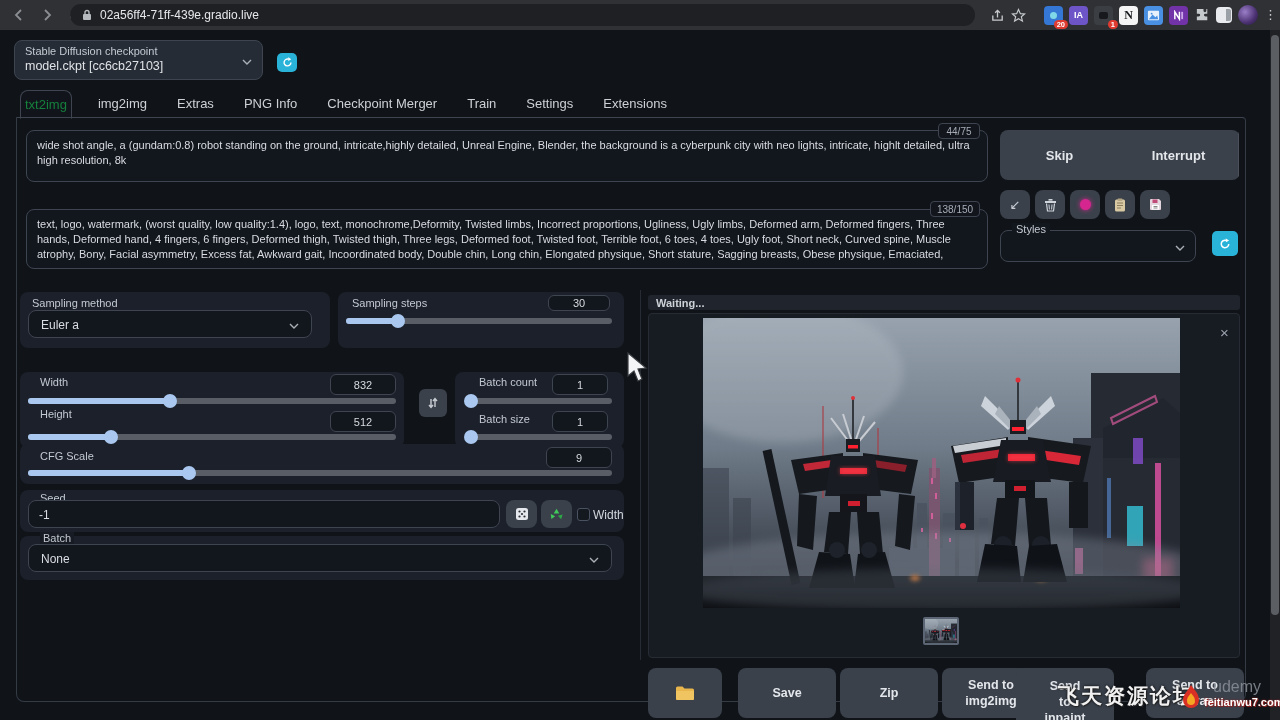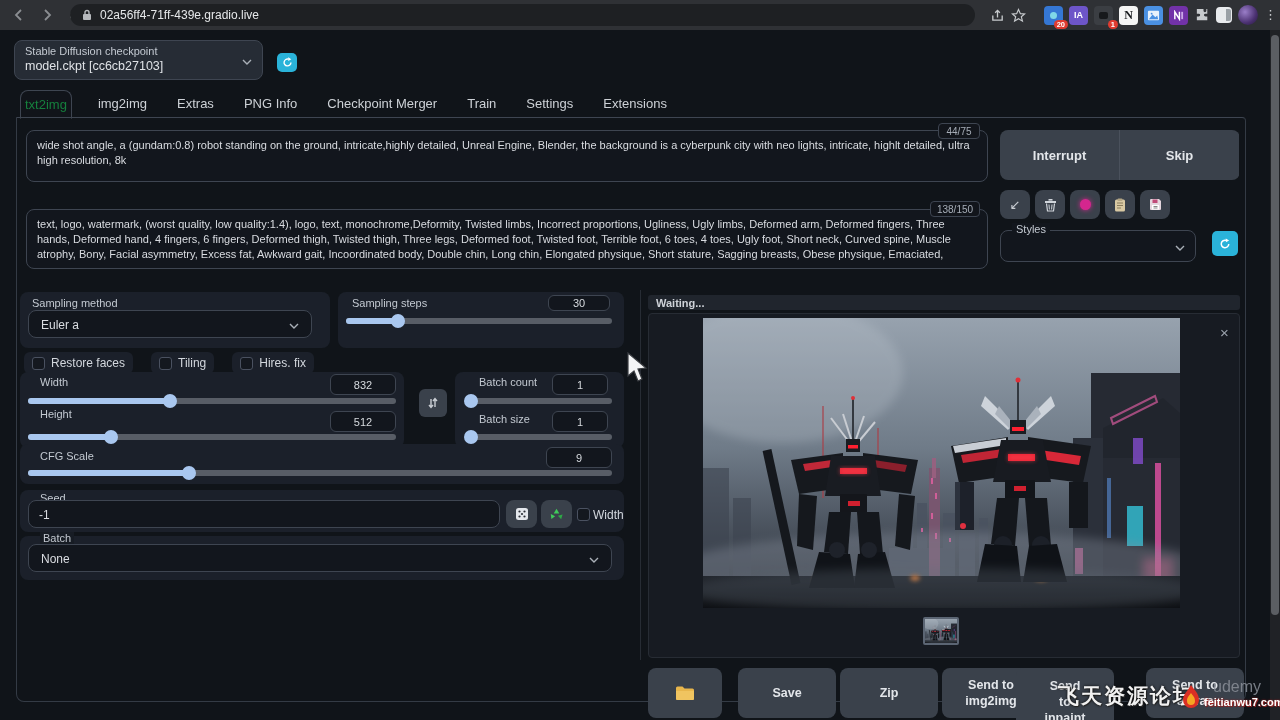--- a/index.html
+++ b/index.html
@@ -303,22 +303,22 @@
     <div class="tab">
         <span>Extensions</span>
       </div>
   </div>
   <div class="abs" style="left:16px;top:117px;width:1228px;height:583px;border:1px solid #343b45;border-top:1px solid #3e4551;border-radius:0 4px 8px 8px"></div>
 
   <div class="abs counter" style="left:938px;top:123px;width:40px;height:14px">44/75</div>
   <div class="abs inputbox promptText" style="left:26px;top:130px;width:962px;height:52px">wide shot angle, a (gundam:0.8) robot standing on the ground, intricate,highly detailed, Unreal Engine, Blender, the background is a cyberpunk city with neo lights, intricate, highlt detailed, ultra high resolution, 8k</div>
 
   <div class="abs" style="left:1000px;top:130px;width:240px;height:50px;display:flex;border-radius:8px;overflow:hidden">
+    <div class="btn" style="width:119px;height:50px;border-radius:0;font-size:13px;font-weight:600">Skip</div>
     <div class="btn" style="width:120px;height:50px;border-radius:0;border-right:1px solid #4a515c;font-size:13px;font-weight:600">Interrupt</div>
-    <div class="btn" style="width:119px;height:50px;border-radius:0;font-size:13px;font-weight:600">Skip</div>
   </div>
 
   <div class="abs counter" style="left:930px;top:201px;width:48px;height:14px">138/150</div>
   <div class="abs inputbox promptText" style="left:26px;top:209px;width:962px;height:60px">text, logo, watermark, (worst quality, low quality:1.4), logo, text, monochrome,Deformity, Twisted limbs, Incorrect proportions, Ugliness, Ugly limbs, Deformed arm, Deformed fingers, Three hands, Deformed hand, 4 fingers, 6 fingers, Deformed thigh, Twisted thigh, Three legs, Deformed foot, Twisted foot, Terrible foot, 6 toes, 4 toes, Ugly foot, Short neck, Curved spine, Muscle atrophy, Bony, Facial asymmetry, Excess fat, Awkward gait, Incoordinated body, Double chin, Long chin, Elongated physique, Short stature, Sagging breasts, Obese physique, Emaciated,</div>
 
   <div class="abs btn" style="left:1000px;top:190px;width:30px;height:29px;color:#c9cdd3;font-size:13px">
       <span>↙</span>
     </div>
   <div class="abs btn" style="left:1035px;top:190px;width:30px;height:29px">
     <svg width="13" height="14" viewBox="0 0 13 14">
@@ -374,34 +374,20 @@
   </div>
 
   <div class="abs panel" style="left:338px;top:292px;width:286px;height:56px"></div>
   <div class="abs lbl" style="left:352px;top:297px">Sampling steps</div>
   <div class="abs numbox" style="left:548px;top:295px;width:62px;height:16px">30</div>
   <div class="abs slider" style="left:346px;top:318px;width:266px">
     <div class="sfill" style="width:19.5%"></div>
       <div class="sthumb" style="left:19.5%"></div>
   </div>
 
-  <div class="abs" style="left:24px;top:352px;display:flex;gap:18px;align-items:center">
-    <div style="display:flex;align-items:center;gap:6px;background:#1b202a;border-radius:6px;padding:4px 8px">
-      <span class="cbox"></span>
-      <span class="cblbl">Restore faces</span>
-    </div>
-    <div style="display:flex;align-items:center;gap:6px;background:#1b202a;border-radius:6px;padding:4px 8px">
-      <span class="cbox"></span>
-      <span class="cblbl">Tiling</span>
-    </div>
-    <div style="display:flex;align-items:center;gap:6px;background:#1b202a;border-radius:6px;padding:4px 8px">
-      <span class="cbox"></span>
-      <span class="cblbl">Hires. fix</span>
-    </div>
-  </div>
 
   <div class="abs panel" style="left:20px;top:372px;width:384px;height:76px"></div>
   <div class="abs panel" style="left:455px;top:372px;width:169px;height:76px"></div>
   <div class="abs panel" style="left:20px;top:444px;width:604px;height:40px"></div>
 
   <div class="abs lbl" style="left:40px;top:376px">Width</div>
   <div class="abs numbox" style="left:330px;top:374px;width:66px;height:21px">832</div>
   <div class="abs slider" style="left:28px;top:398px;width:368px">
     <div class="sfill" style="width:38.7%"></div>
       <div class="sthumb" style="left:38.7%"></div>

